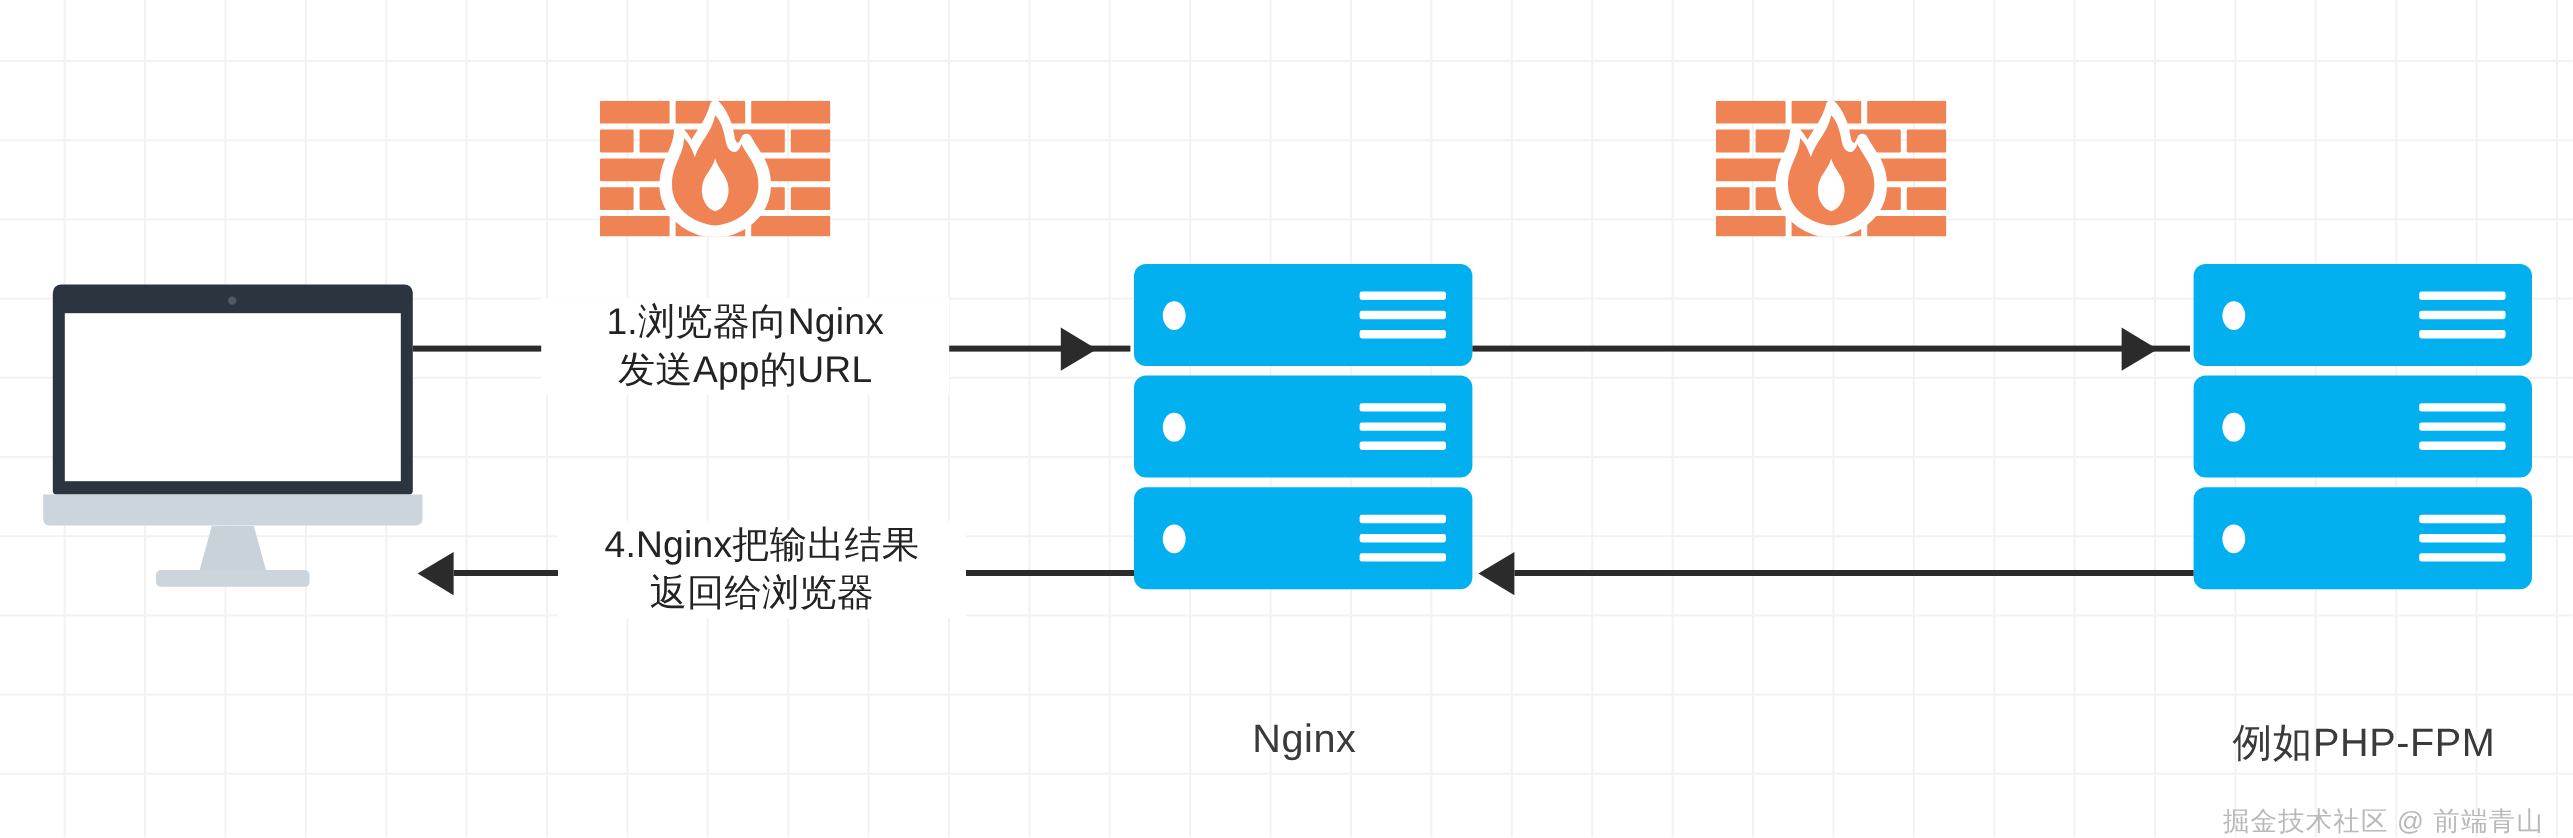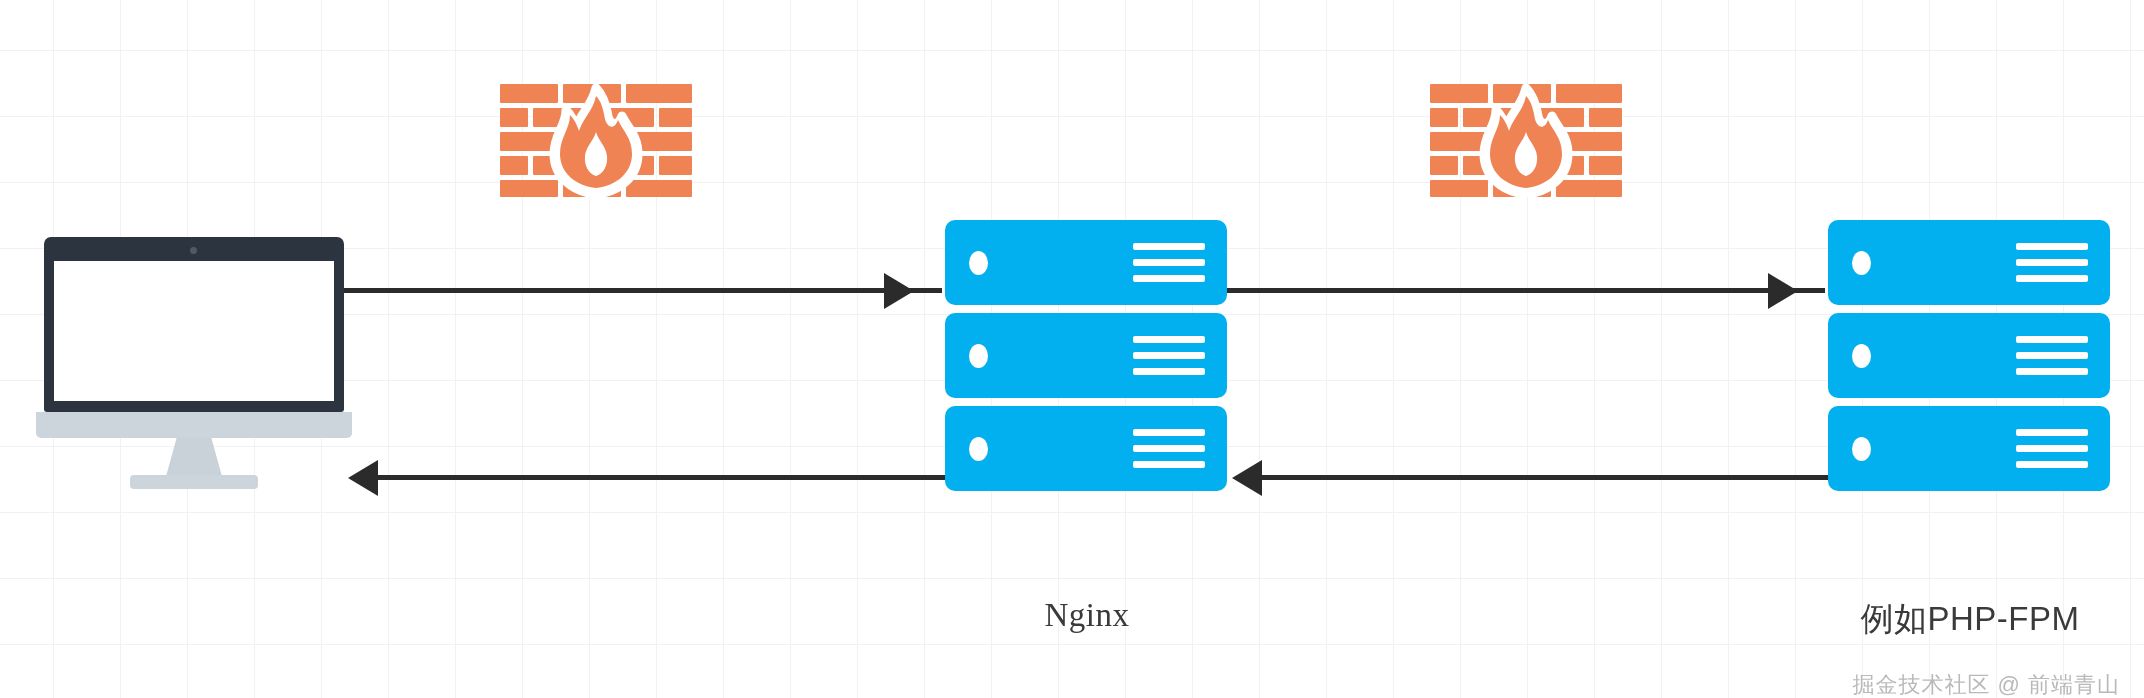--- a/index.html
+++ b/index.html
@@ -245,29 +245,33 @@
     <div class="server-dot"></div>
     <div class="server-lines">
       <i></i>
         <i></i>
         <i></i>
     </div>
   </div>
 
   <div class="abs line" style="left:344px; top:288px; width:598px;"></div>
   <div class="abs arrowhead arrow-right" style="left:884px; top:273px;"></div>
+  <div class="abs step-label" style="left:451px; top:248px; width:340px; background:#ffffff;">1.浏览器向Nginx
+发送App的URL</div>
 
   <div class="abs line" style="left:1227px; top:288px; width:598px;"></div>
   <div class="abs arrowhead arrow-right" style="left:1768px; top:273px;"></div>
 
   <div class="abs line" style="left:1262px; top:475px; width:566px;"></div>
   <div class="abs arrowhead arrow-left" style="left:1232px; top:460px;"></div>
 
   <div class="abs line" style="left:378px; top:475px; width:567px;"></div>
   <div class="abs arrowhead arrow-left" style="left:348px; top:460px;"></div>
-
-  <div class="abs node-caption" style="left:946px; top:597px; width:282px;font-family:Liberation Serif, serif;">Nginx</div>
+  <div class="abs step-label" style="left:465px; top:434px; width:340px; background:#ffffff;">4.Nginx把输出结果
+返回给浏览器</div>
+
+  <div class="abs node-caption" style="left:946px; top:597px; width:282px;">Nginx</div>
 
   <div class="abs node-caption" style="left:1820px; top:597px; width:300px;">例如PHP-FPM</div>
 
   <div class="abs watermark" style="left:1600px; top:650px; width:520px;">掘金技术社区 @ 前端青山</div>
 
 </div>
 
 </body></html>

